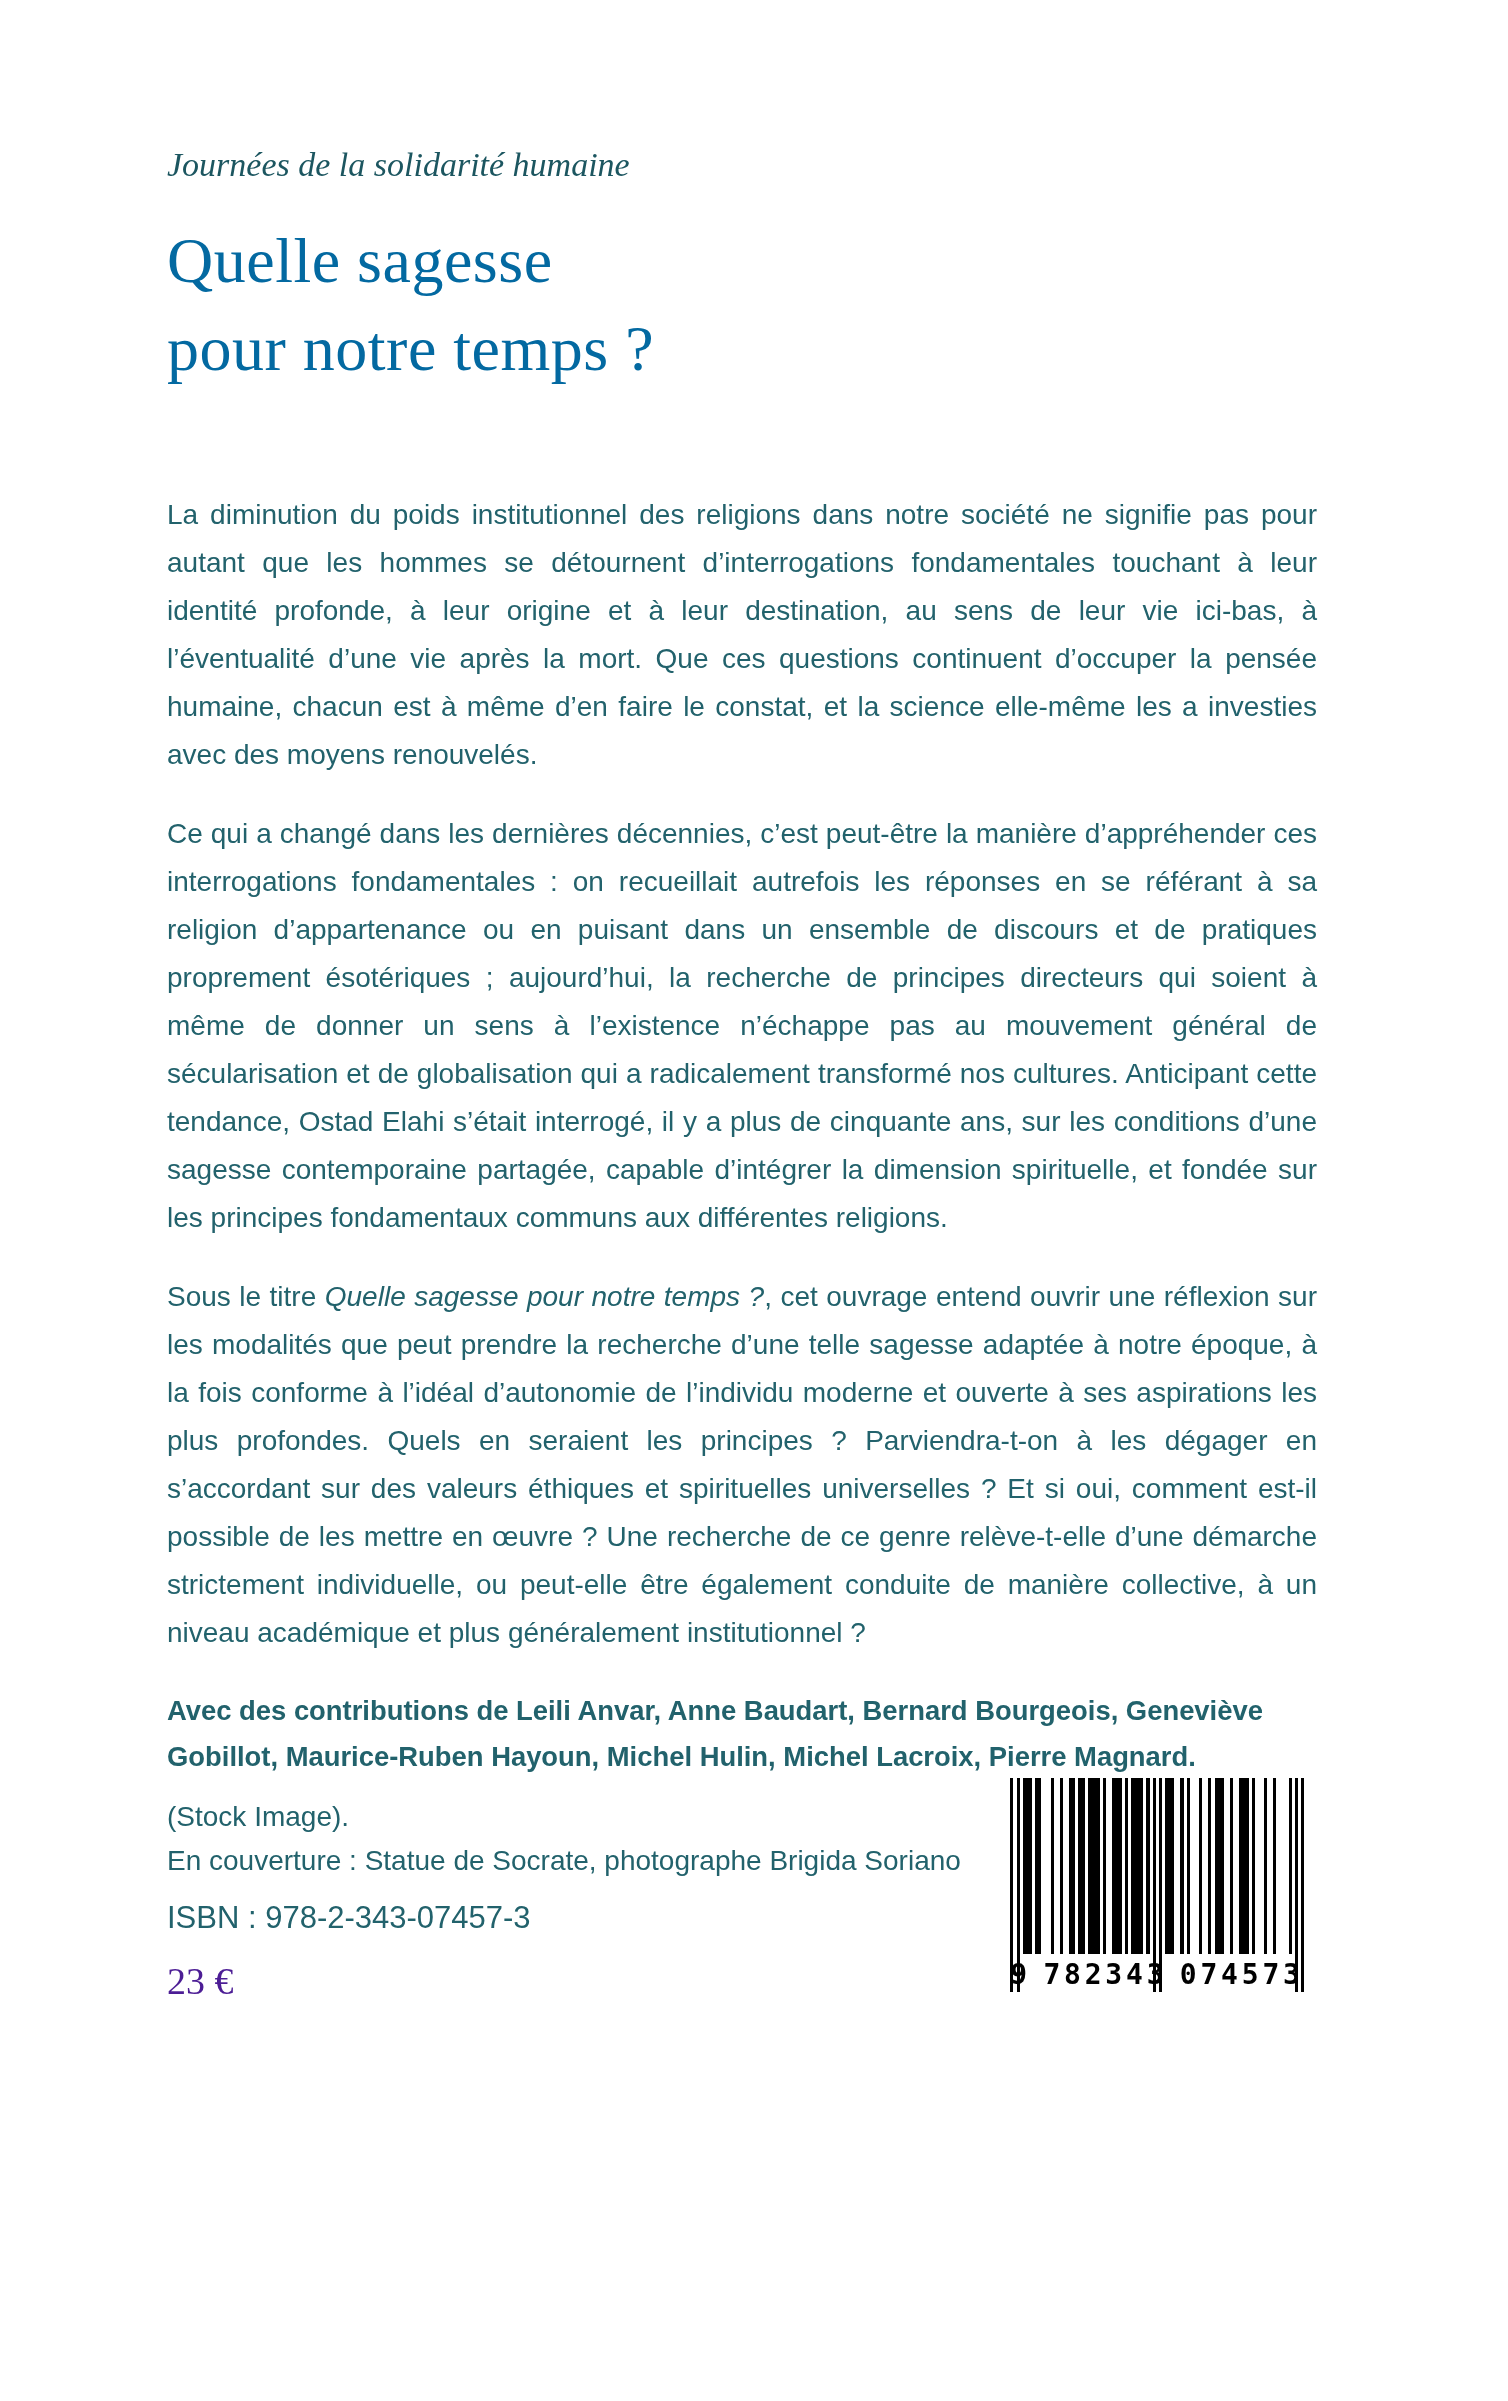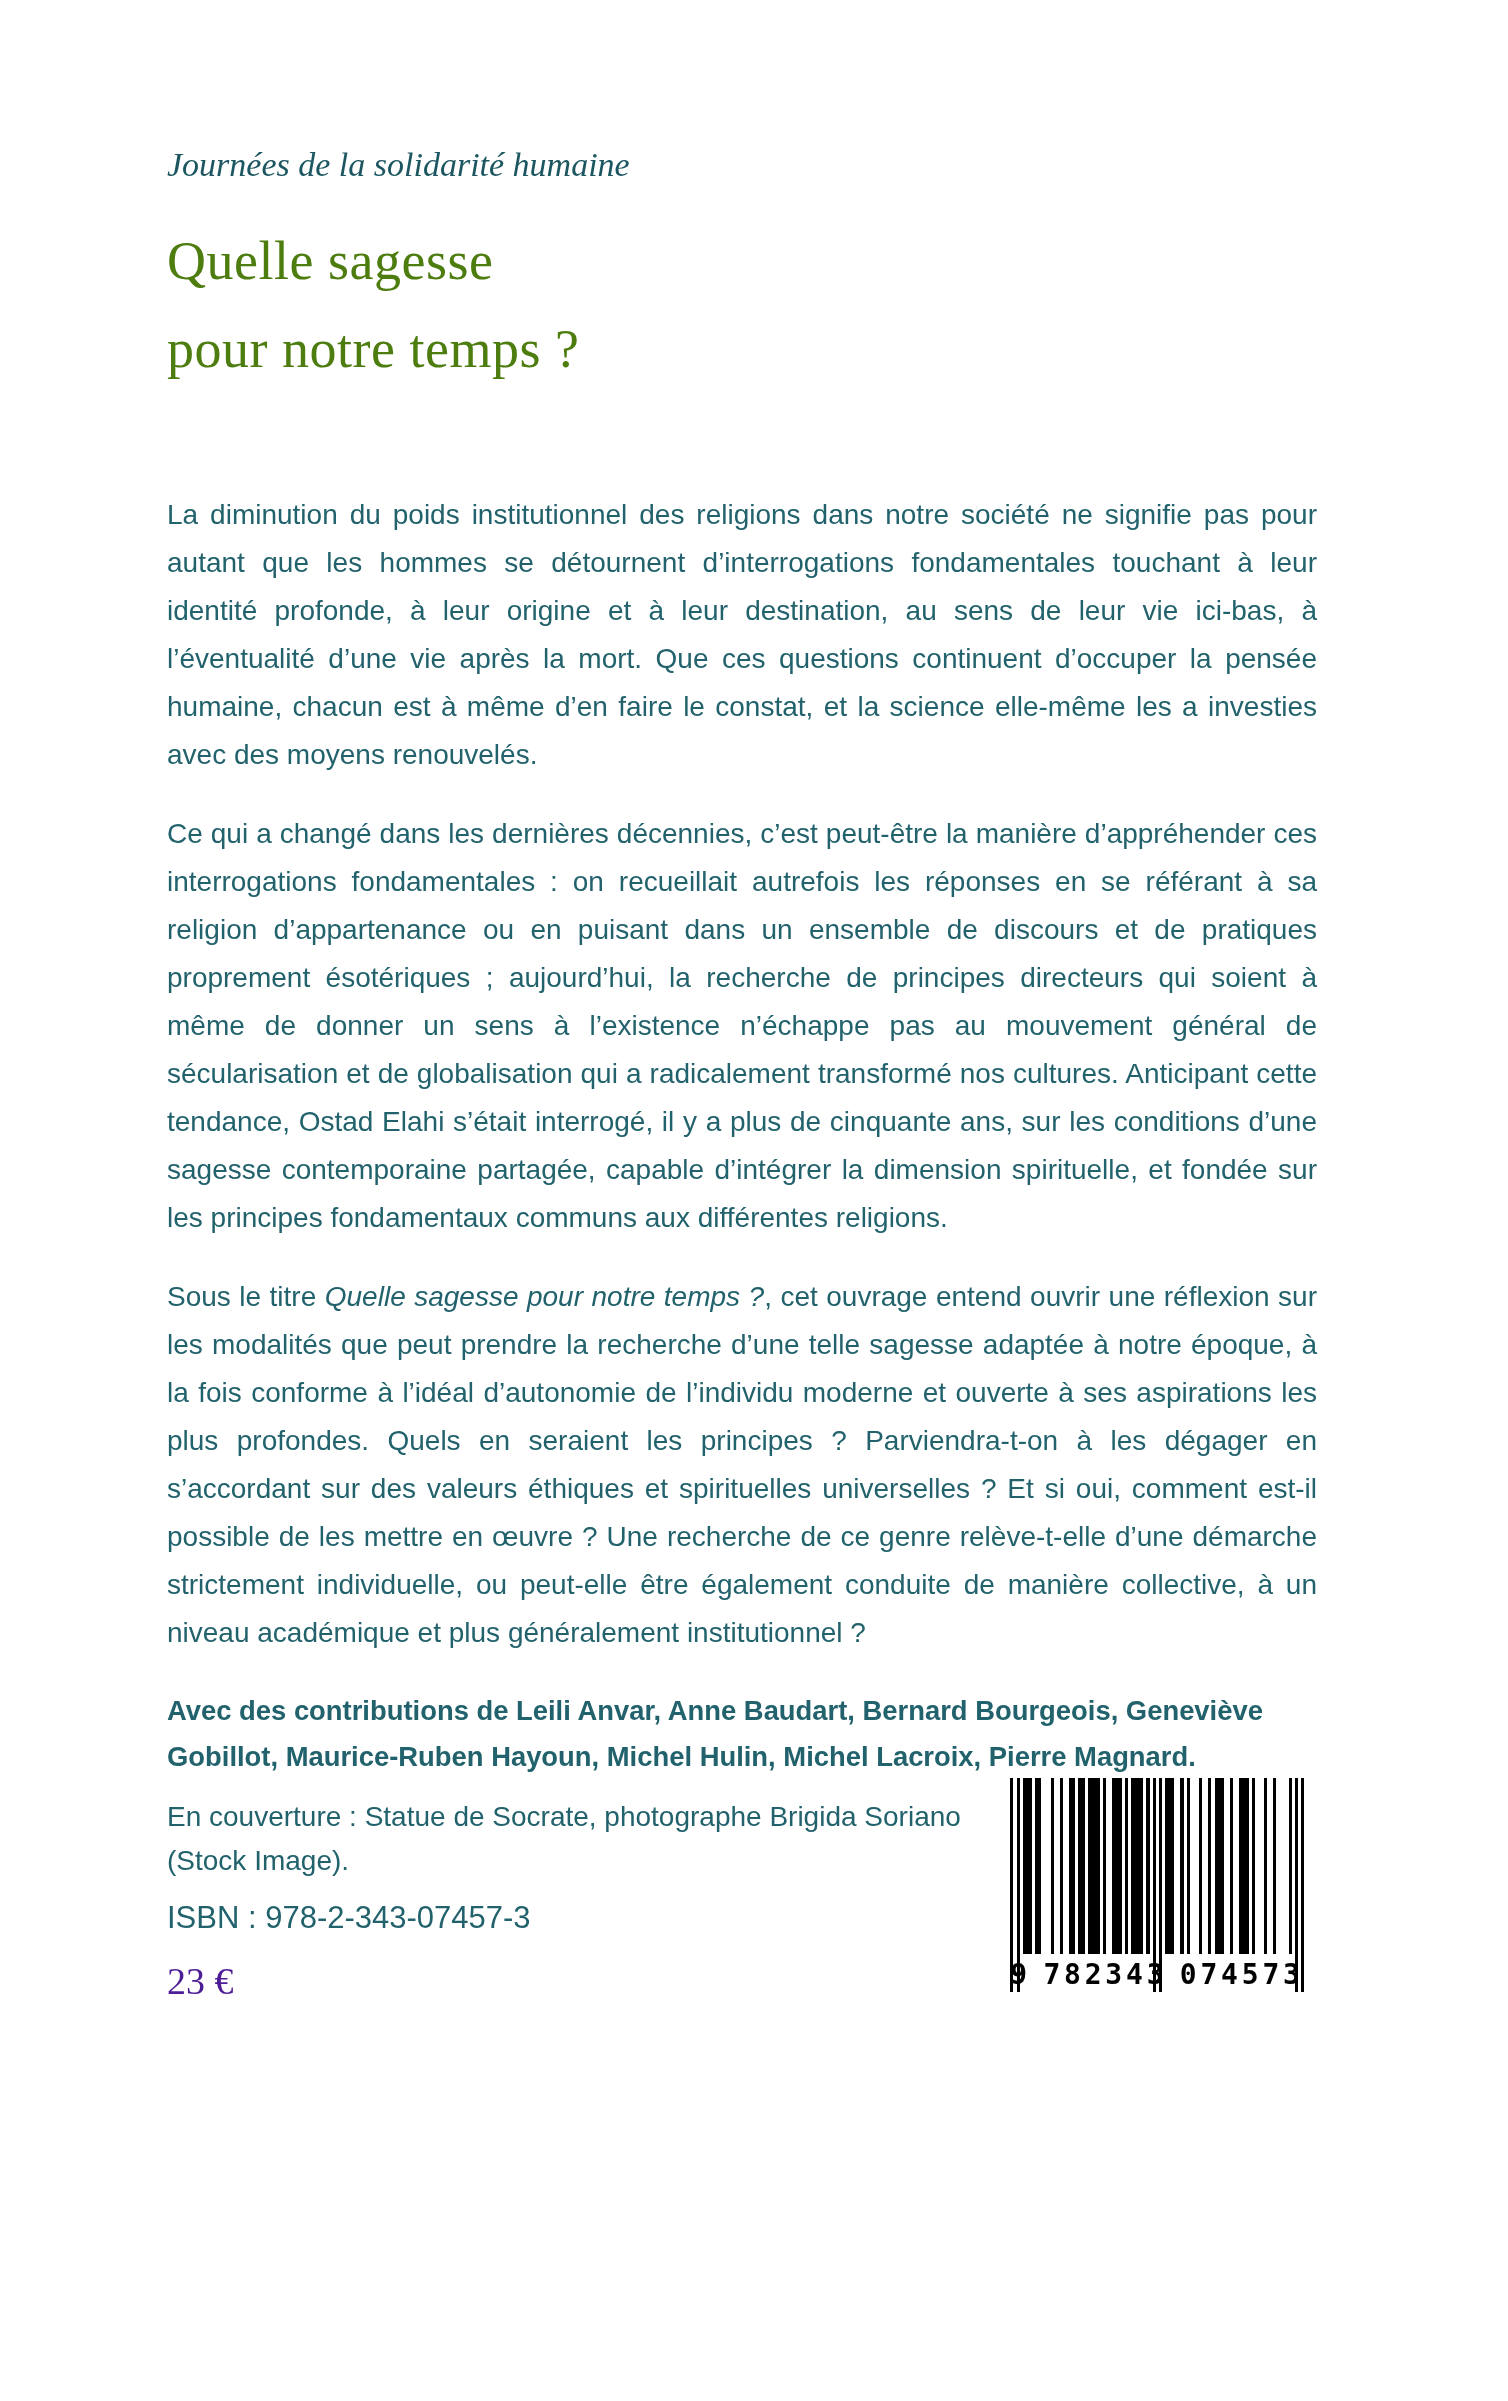--- a/index.html
+++ b/index.html
@@ -18,24 +18,24 @@
     font-family: "Liberation Serif", serif;
     font-style: italic;
     font-size: 34px;
     line-height: 45px;
     margin: 0;
     color: #1c5660;
   }
   .book-title {
     font-family: "Liberation Serif", serif;
     font-weight: 400;
-    font-size: 54px;
+    font-size: 64px;
     line-height: 88px;
     margin: 30px 0 0 0;
-    color: #4d7c0f;
+    color: #0369a1;
     letter-spacing: 0.5px;
   }
   .book-title span { display: block; }
   .body-par {
     font-size: 28px;
     line-height: 48px;
     text-align: justify;
     margin: 8px 0 31px 0;
   }
   .body-par.first { margin-top: 98px; }
@@ -116,22 +116,22 @@
   <p class="body-par">Ce qui a changé dans les dernières décennies, c’est peut-être la manière d’appréhender ces interrogations fondamentales : on recueillait autrefois les réponses en se référant à sa religion d’appartenance ou en puisant dans un ensemble de discours et de pratiques proprement ésotériques ; aujourd’hui, la recherche de principes directeurs qui soient à même de donner un sens à l’existence n’échappe pas au mouvement général de sécularisation et de globalisation qui a radicalement transformé nos cultures. Anticipant cette tendance, Ostad Elahi s’était interrogé, il y a plus de cinquante ans, sur les conditions d’une sagesse contemporaine partagée, capable d’intégrer la dimension spirituelle, et fondée sur les principes fondamentaux communs aux différentes religions.</p>
 
   <p class="body-par"><span>Sous le titre </span><em>Quelle sagesse pour notre temps ?</em><span>, cet ouvrage entend ouvrir une réflexion sur les modalités que peut prendre la recherche d’une telle sagesse adaptée à notre époque, à la fois conforme à l’idéal d’autonomie de l’individu moderne et ouverte à ses aspirations les plus profondes. Quels en seraient les principes ? Parviendra-t-on à les dégager en s’accordant sur des valeurs éthiques et spirituelles universelles ? Et si oui, comment est-il possible de les mettre en œuvre ? Une recherche de ce genre relève-t-elle d’une démarche strictement individuelle, ou peut-elle être également conduite de manière collective, à un niveau académique et plus généralement institutionnel ?</span></p>
 
   <p class="contributors">Avec des contributions de Leili Anvar, Anne Baudart, Bernard Bourgeois, Geneviève Gobillot, Maurice-Ruben Hayoun, Michel Hulin, Michel Lacroix, Pierre Magnard.</p>
 
 
   <div class="footer-row">
     <div>
       <p class="cover-note">
+        <span>(Stock Image).</span>
         <span>En couverture : Statue de Socrate, photographe Brigida Soriano</span>
-        <span>(Stock Image).</span>
       </p>
       <p class="isbn">ISBN : 978-2-343-07457-3</p>
       <p class="price">23 €</p>
     </div>
 
     <div class="barcode">
       <div class="bars">
           <div class="module on guard"></div>
           <div class="module guard"></div>
           <div class="module on guard"></div>

